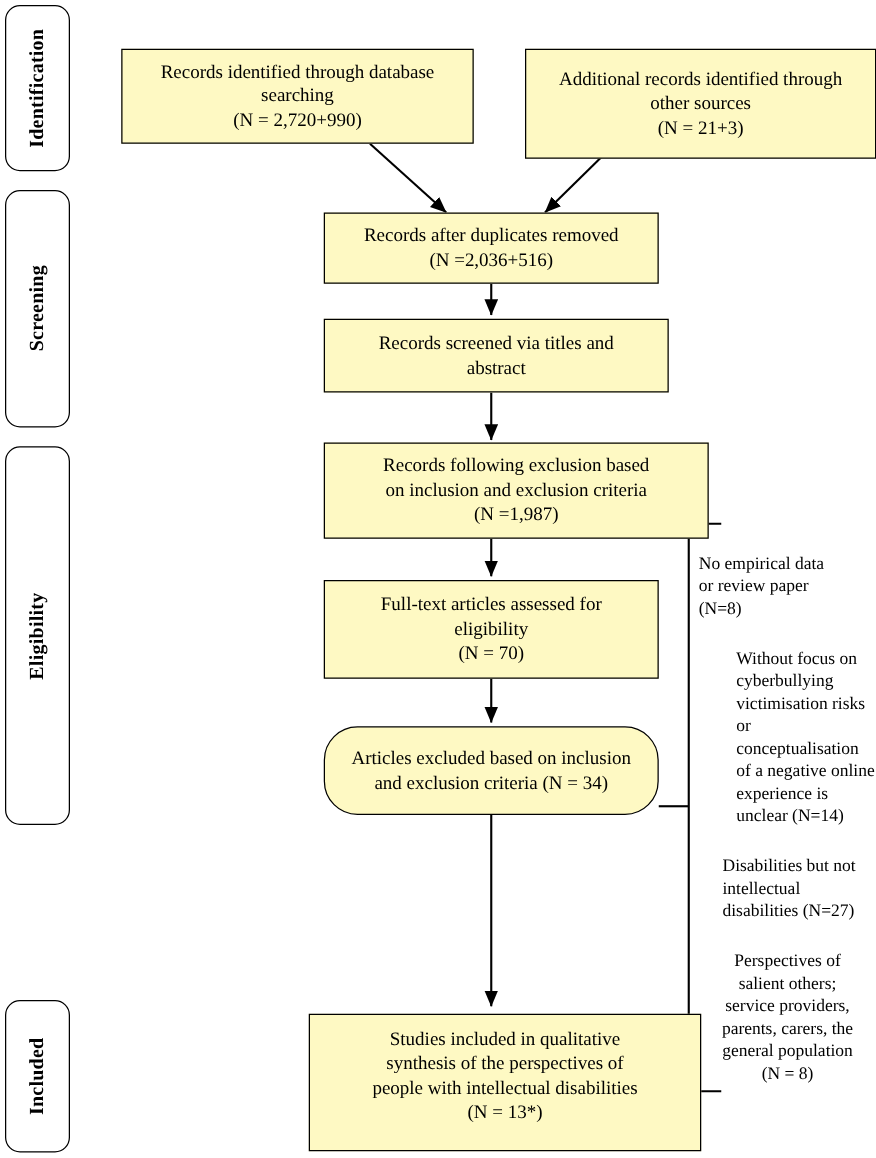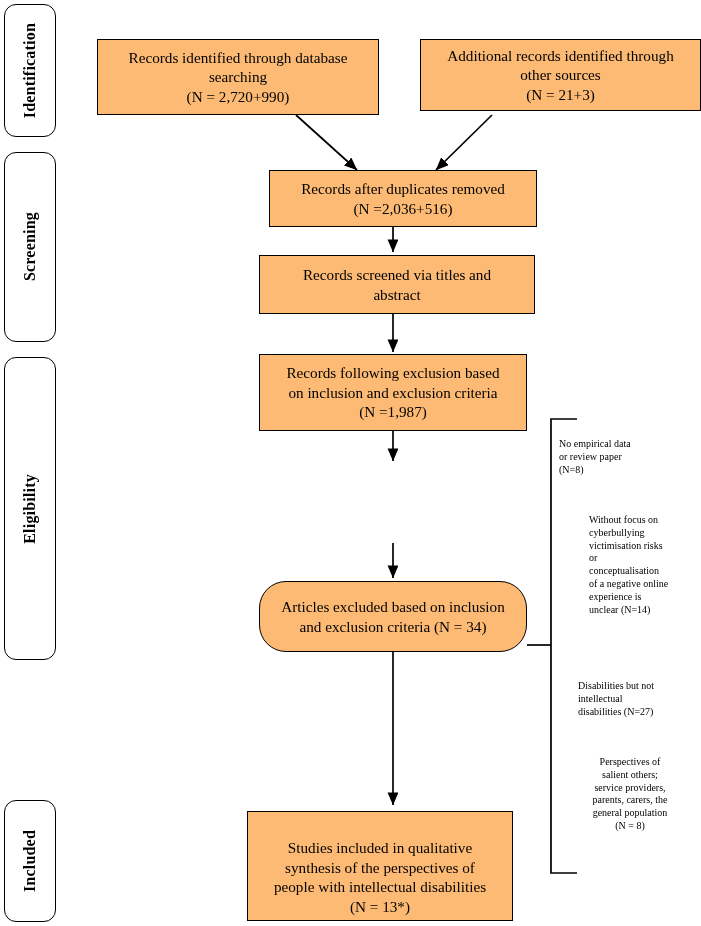--- a/index.html
+++ b/index.html
@@ -43,37 +43,37 @@
     font-family: "Liberation Serif", "DejaVu Serif", serif;
     font-weight: bold;
     font-size: 16px;
     letter-spacing: 0.2px;
     white-space: nowrap;
     line-height: 1;
   }
   .node {
     position: absolute;
     border: 1.6px solid #000000;
-    background: #fdba74;
+    background: #fef9c3;
     box-sizing: border-box;
     display: flex;
     align-items: center;
     justify-content: center;
     text-align: center;
     padding: 4px 8px;
     font-size: 15.2px;
     line-height: 1.28;
   }
   .node .node-text {
     display: block;
     white-space: pre-line;
   }
   .reason {
     position: absolute;
-    font-size: 10px;
+    font-size: 14px;
     line-height: 1.285;
     text-align: left;
     white-space: pre-line;
   }
 </style>
 </head>
 <body>
 
 <div id="diagram">
 
@@ -118,49 +118,54 @@
   <div class="stage" style="left:4px; top:800px; width:52px; height:122px;">
     <span class="stage-label">Included</span>
   </div>
 
   <div class="node" style="left:97px; top:39px; width:282px; height:76px;">
     <span class="node-text">Records identified through database
 searching
 (N = 2,720+990)</span>
   </div>
 
-  <div class="node" style="left:420px; top:39px; width:281px; height:72px;">
+  <div class="node" style="left:420px; top:39px; width:281px; height:88px;">
     <span class="node-text">Additional records identified through
 other sources
 (N = 21+3)</span>
   </div>
 
-  <div class="node" style="left:269px; top:170px; width:268px; height:57px;">
+  <div class="node" style="left:259px; top:170px; width:268px; height:57px;">
     <span class="node-text">Records after duplicates removed
 (N =2,036+516)</span>
   </div>
 
   <div class="node" style="left:259px; top:255px; width:276px; height:59px;">
     <span class="node-text">Records screened via titles and
 abstract</span>
   </div>
 
-  <div class="node" style="left:259px; top:354px; width:268px; height:77px;">
+  <div class="node" style="left:259px; top:354px; width:308px; height:77px;">
     <span class="node-text">Records following exclusion based
 on inclusion and exclusion criteria
 (N =1,987)</span>
   </div>
 
+  <div class="node" style="left:259px; top:464px; width:268px; height:79px;">
+    <span class="node-text">Full-text articles assessed for
+eligibility
+(N = 70)</span>
+  </div>
 
   <div class="node" style="left:259px; top:581px; width:268px; height:71px;border-radius:27px;">
     <span class="node-text">Articles excluded based on inclusion
 and exclusion criteria (N = 34)</span>
   </div>
 
-  <div class="node" style="left:247px; top:811px; width:266px; height:110px; align-items:flex-end; padding-top:10px;">
+  <div class="node" style="left:247px; top:811px; width:314px; height:110px; align-items:flex-start; padding-top:10px;">
     <span class="node-text">Studies included in qualitative
 synthesis of the perspectives of
 people with intellectual disabilities
 (N = 13*)</span>
   </div>
 
   <div class="reason" style="left:559px; top:425px; width:140px;">
     <span>No empirical data
 or review paper
 (N=8)</span>

